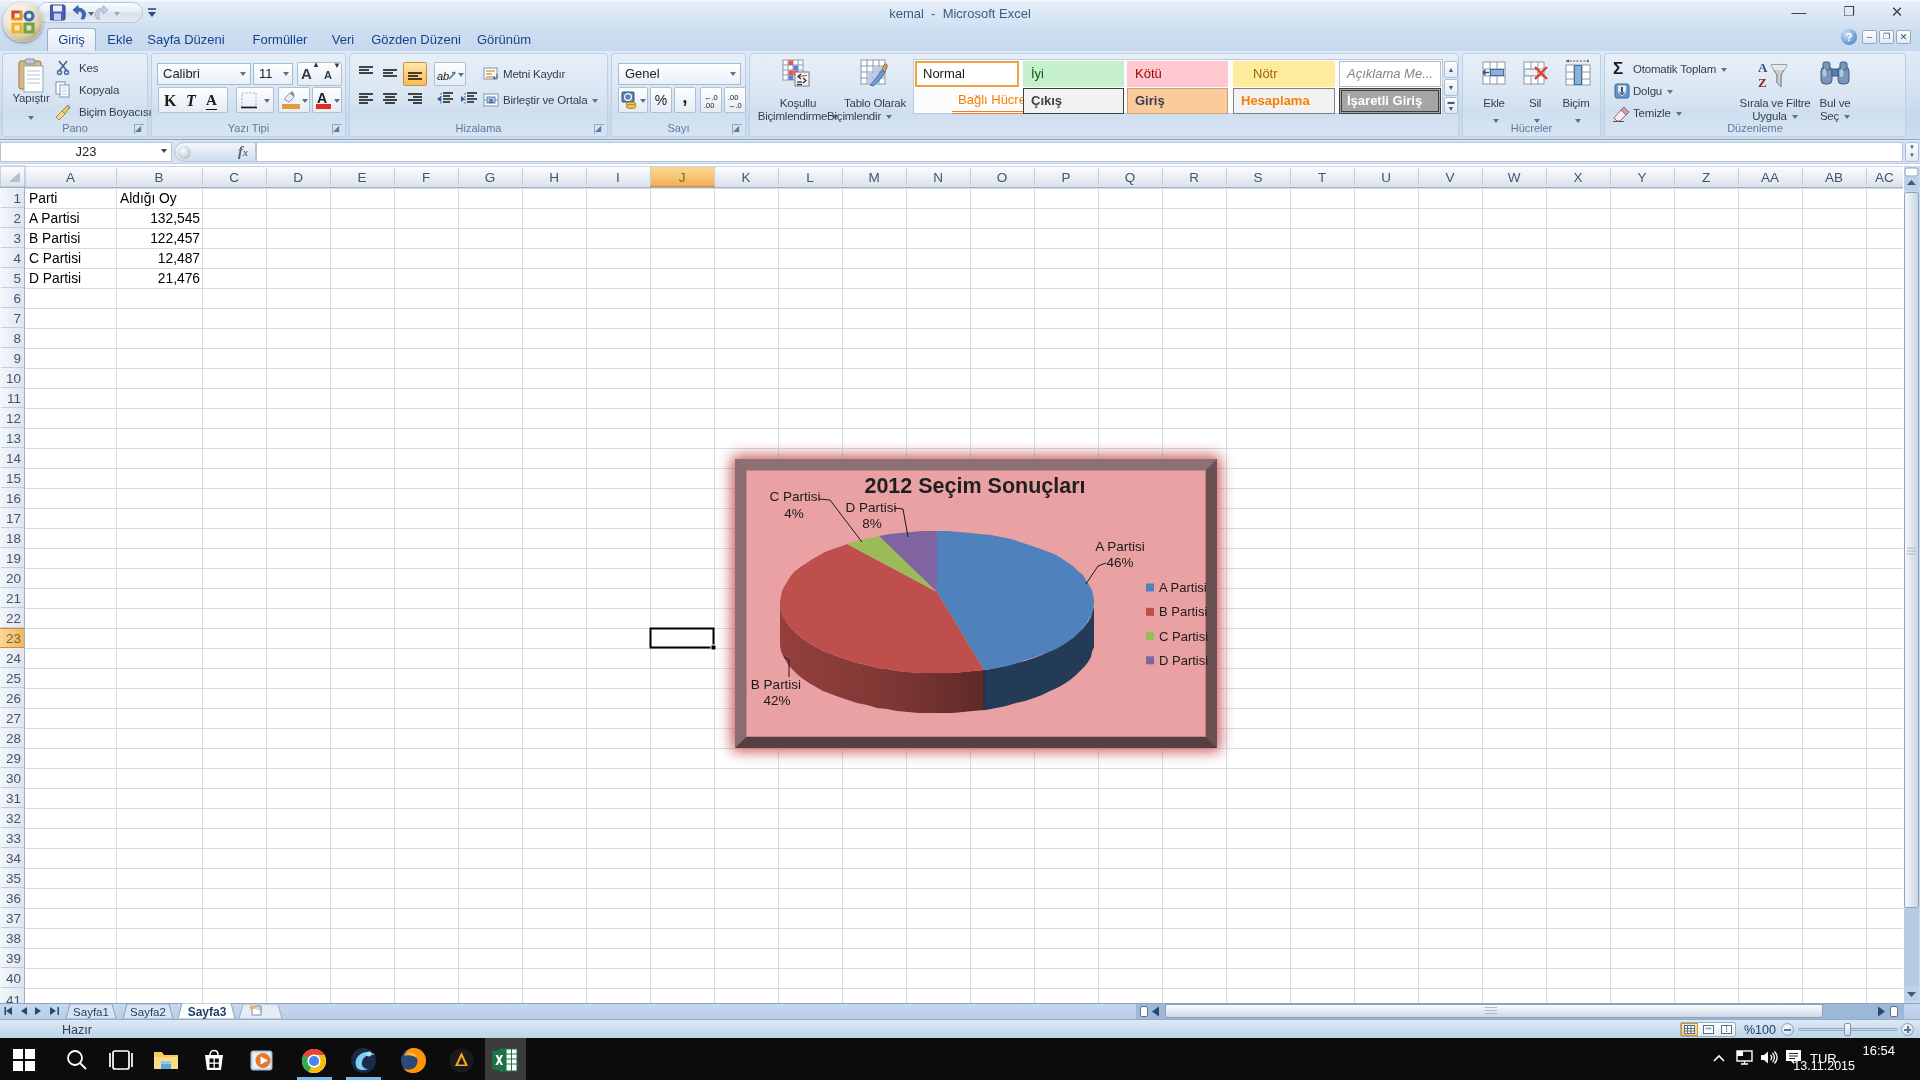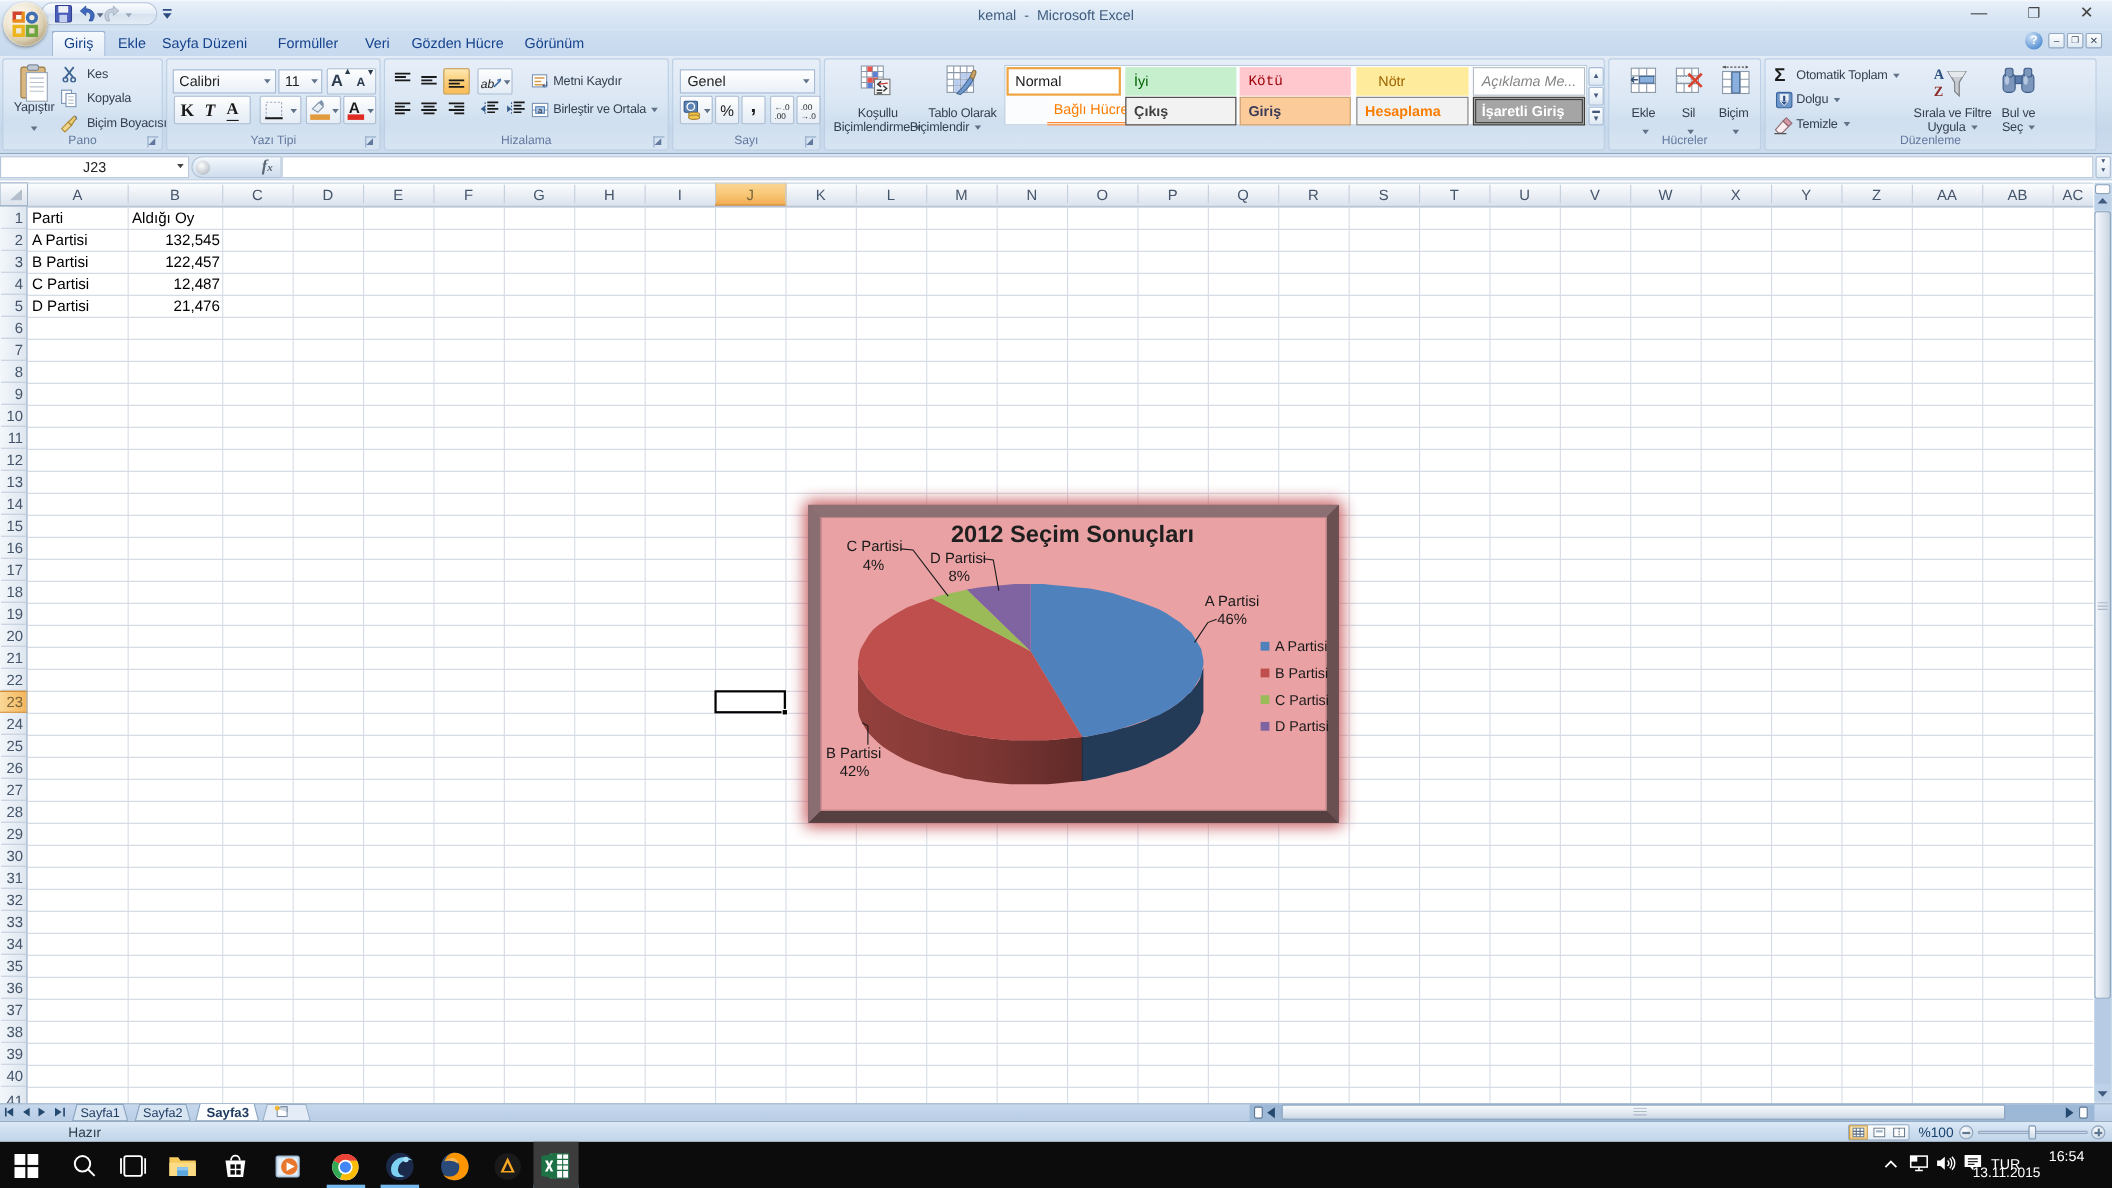--- a/index.html
+++ b/index.html
@@ -81,21 +81,21 @@
 <svg class="abs" style="left:146px;top:7px;z-index:62;" width="14" height="12" viewBox="0 0 14 12">
   <line x1="2" y1="2" x2="10" y2="2" stroke="#2c4c80" stroke-width="1.6"></line>
   <path d="M2,5 l8,0 l-4,5 z" fill="#2c4c80"></path>
 </svg>
 <div id="tabrow"></div>
 <div id="tab-active">Giriş</div>
 <div class="rtab" style="left:60px;width:120px;">Ekle</div>
 <div class="rtab" style="left:126px;width:120px;">Sayfa Düzeni</div>
 <div class="rtab" style="left:220px;width:120px;">Formüller</div>
 <div class="rtab" style="left:283px;width:120px;">Veri</div>
-<div class="rtab" style="left:356px;width:120px;">Gözden Hücre</div>
+<div class="rtab" style="left:356px;width:120px;">Gözden Düzeni</div>
 <div class="rtab" style="left:444px;width:120px;">Görünüm</div>
 
 <div style="position:absolute;left:1841px;top:29px;width:16px;height:16px;border-radius:50%;background:radial-gradient(circle at 35% 30%,#cfe2f6,#5e96d6 70%,#2f6cb0);color:#fff;font-size:11px;font-weight:bold;text-align:center;line-height:16px;">?</div>
 <div style="position:absolute;left:1862px;top:30px;width:15px;height:14px;background:linear-gradient(#fdfefe,#dfe9f3);border:1px solid #93a8c1;border-radius:2px;color:#3a4a5c;font-size:9px;text-align:center;line-height:12px;">–</div>
 <div style="position:absolute;left:1879px;top:30px;width:15px;height:14px;background:linear-gradient(#fdfefe,#dfe9f3);border:1px solid #93a8c1;border-radius:2px;color:#3a4a5c;font-size:8px;text-align:center;line-height:12px;">❐</div>
 <div style="position:absolute;left:1896px;top:30px;width:15px;height:14px;background:linear-gradient(#fdfefe,#dfe9f3);border:1px solid #93a8c1;border-radius:2px;color:#3a4a5c;font-size:9px;text-align:center;line-height:12px;">✕</div>
 
 <div class="winbtn" style="left:1782px;font-size:15px;">—</div>
 <div class="winbtn" style="left:1832px;">❐</div>
 <div class="winbtn" style="left:1880px;font-size:15px;">✕</div>
@@ -356,21 +356,21 @@
       </g>
     <path d="M10,26 C14,22 18,17 22,11 L25,13 C22,19 17,24 13,27 Z" fill="#6f9bd1" stroke="#4a6b94"></path>
     <path d="M22,11 L25,13 L27,8 C28,5 25,4 24,6 Z" fill="#caa36a" stroke="#8f7140"></path>
   </svg>
   <div class="rbtxt" style="left:77px;top:43px;width:96px;text-align:center;">Tablo Olarak</div>
   <div class="rbtxt" style="left:77px;top:56px;width:96px;text-align:left;">Biçimlendir <span class="darr"></span></div>
 
   <div class="abs" style="left:163px;top:5px;width:530px;height:55px;background:#fafcfe;border:1px solid #b9cbde;"></div>
   <div class="abs" style="left:165px;top:7px;width:104px;height:26px;border:2px solid #eda33f;background:#fff;box-shadow:inset 0 0 0 1px #fff;font-size:13px;color:#1a1a1a;line-height:22px;padding-left:6px;">Normal</div>
   <div class="abs" style="left:273px;top:7px;width:101px;height:26px;background:#c6efce;font-size:13px;color:#006100;line-height:26px;padding-left:8px;">İyi</div>
-  <div class="abs" style="left:377px;top:7px;width:101px;height:26px;background:#ffc7ce;font-size:13px;color:#9c0006;line-height:26px;padding-left:8px;font-family:Liberation Mono, monospace;">Kötü</div>
+  <div class="abs" style="left:377px;top:7px;width:101px;height:26px;background:#ffc7ce;font-size:13px;color:#9c0006;line-height:26px;padding-left:8px;">Kötü</div>
   <div class="abs" style="left:483px;top:7px;width:102px;height:26px;background:#ffeb9c;font-size:13px;color:#9c6500;line-height:26px;padding-left:20px;">Nötr</div>
   <div class="abs" style="left:589px;top:7px;width:102px;height:26px;background:#fff;border:1px solid #b4bcc7;font-size:13px;font-style:italic;color:#848484;line-height:24px;padding-left:7px;">Açıklama Me...</div>
   <div class="abs" style="left:165px;top:34px;width:104px;height:26px;background:#fdfdfd;border-bottom:3px double #f57c20;font-size:13px;color:#fa7d00;line-height:24px;padding-left:6px;margin-left:37px;">Bağlı Hücre</div>
   <div class="abs" style="left:273px;top:34px;width:101px;height:26px;background:#f2f2f2;border:1px solid #3f3f3f;font-size:13px;font-weight:bold;color:#3f3f3f;line-height:24px;padding-left:7px;">Çıkış</div>
   <div class="abs" style="left:377px;top:34px;width:101px;height:26px;background:#fbcc9a;border:1px solid #c9a077;font-size:13px;font-weight:bold;color:#3a3a56;line-height:24px;padding-left:7px;">Giriş</div>
   <div class="abs" style="left:483px;top:34px;width:102px;height:26px;background:#f2f2f2;border:1px solid #7f7f7f;font-size:13px;font-weight:bold;color:#fa7d00;line-height:24px;padding-left:7px;">Hesaplama</div>
   <div class="abs" style="left:589px;top:34px;width:102px;height:26px;background:#a5a5a5;border:3px double #3f3f3f;font-size:13px;font-weight:bold;color:#fff;line-height:20px;padding-left:5px;">İşaretli Giriş</div>
 
   <div class="abs" style="left:694px;top:7px;width:14px;height:17px;background:linear-gradient(#fdfefe,#dfe9f3);border:1px solid #a9bed6;border-radius:2px;font-size:7px;color:#44597a;text-align:center;line-height:15px;">▲</div>
   <div class="abs" style="left:694px;top:25px;width:14px;height:17px;background:linear-gradient(#fdfefe,#dfe9f3);border:1px solid #a9bed6;border-radius:2px;font-size:7px;color:#44597a;text-align:center;line-height:15px;">▼</div>

